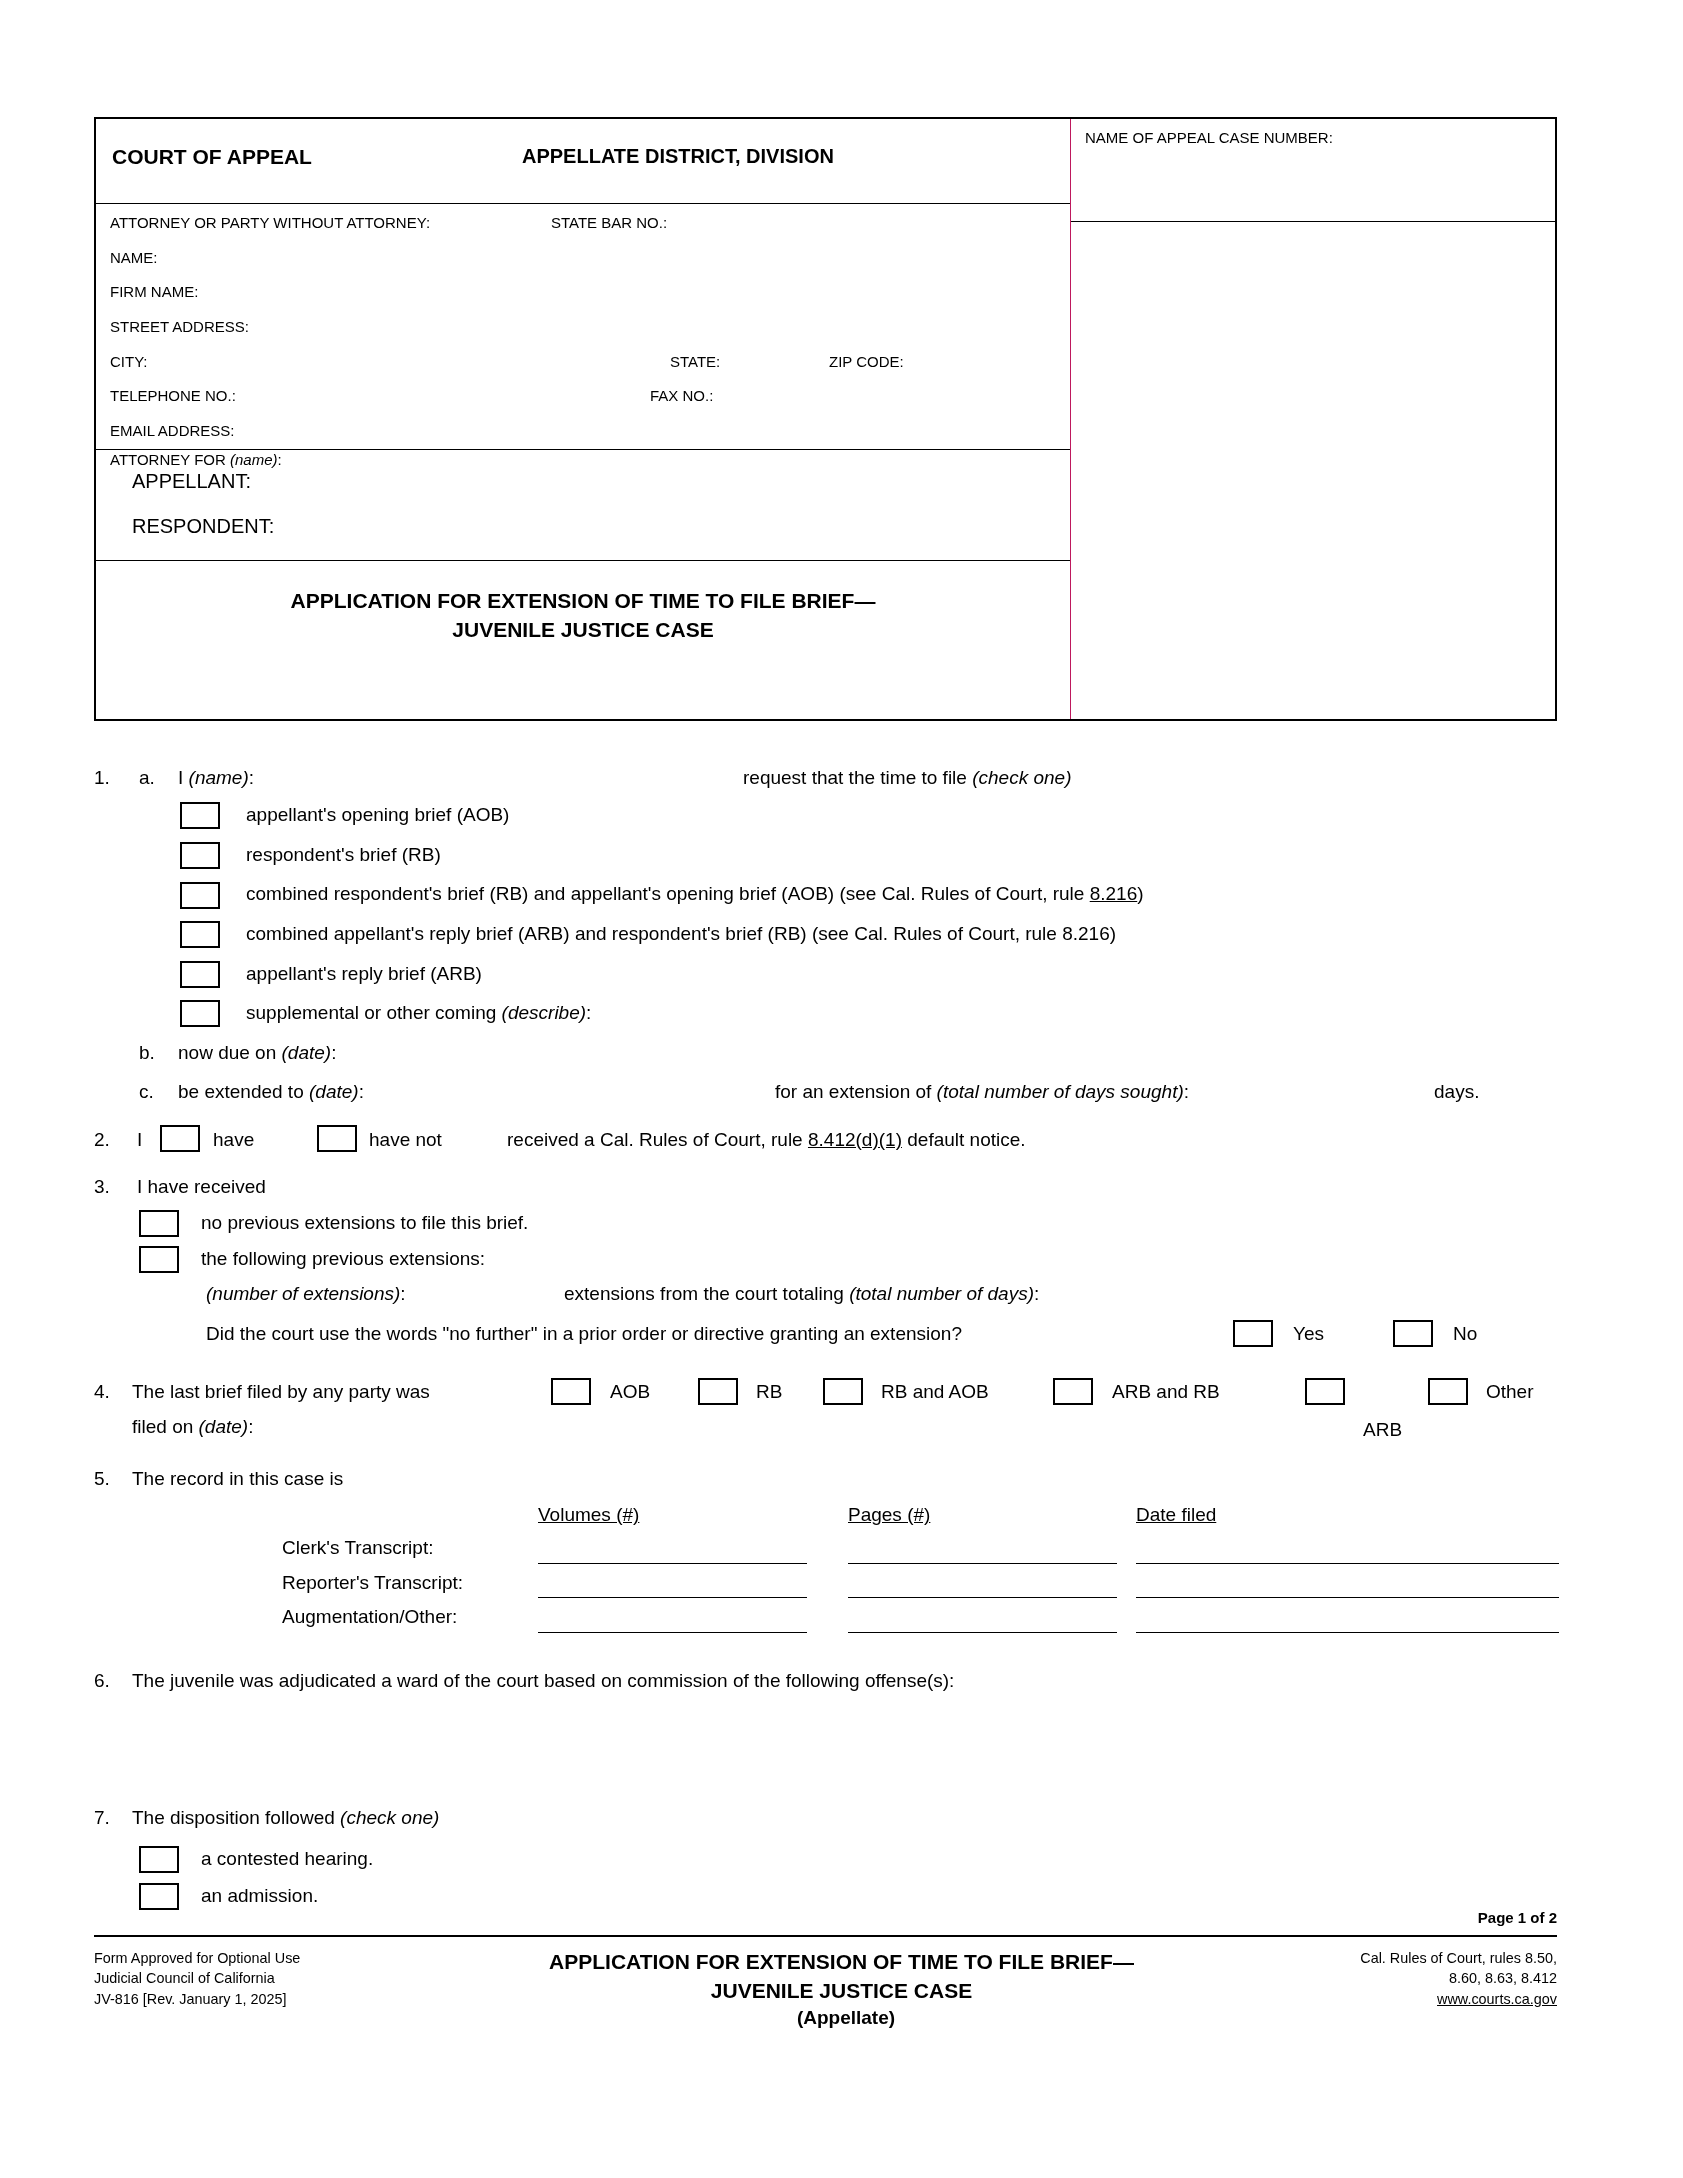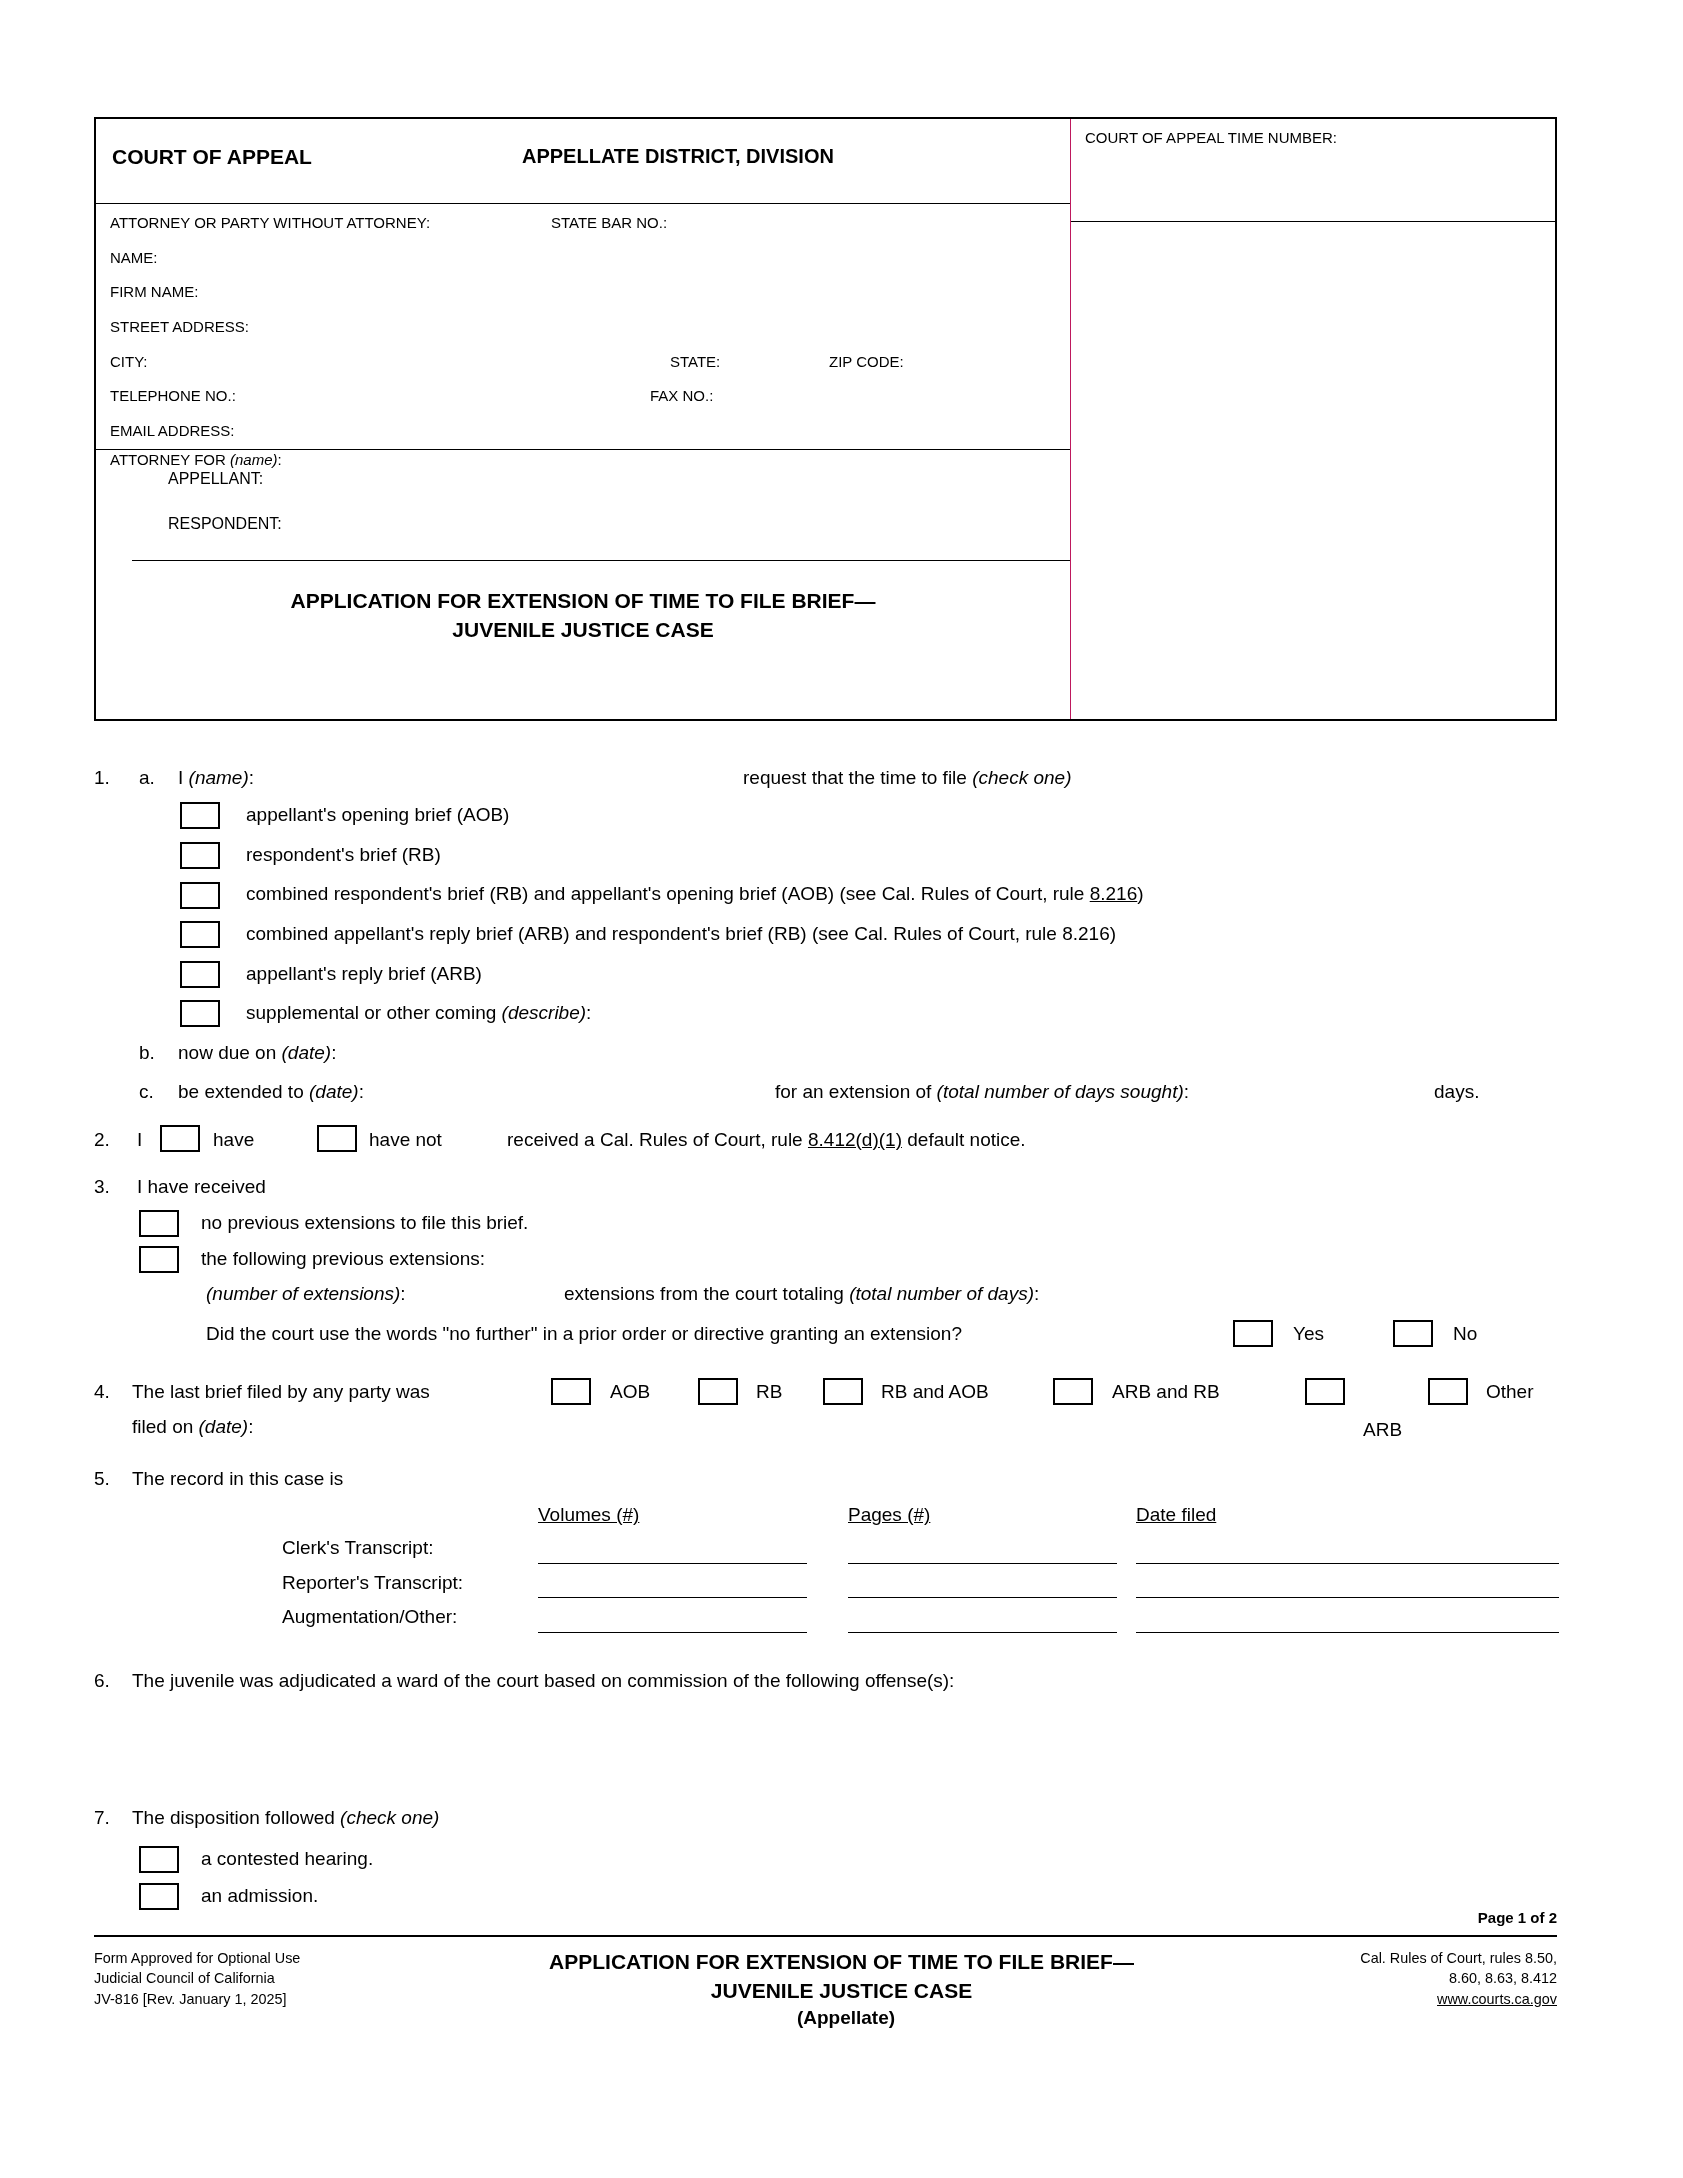--- a/index.html
+++ b/index.html
@@ -98,22 +98,21 @@
     position: absolute;
     left: 18px; top: 16px;
     font-size: 20px;
   }
   .casename .tail { margin-left: 213px; }
   .cap-row4 {
     position: relative;
     height: 111px;
     border-bottom: 1.5px solid #000;
     box-sizing: border-box;
-    font-size: 16px;
-    margin-left: 36px;
+    font-size: 20px;
   }
   .cap-row4 .appellant { position: absolute; left: 36px; top: 20px; }
   .cap-row4 .respondent { position: absolute; left: 36px; top: 65px; }
   .cap-row5 {
     position: relative;
     height: 99px;
   }
   .cap-title {
     position: absolute;
     left: 0; right: 0; top: 25px;
@@ -258,21 +257,21 @@
       <div class="cap-row5">
         <div class="cap-title">
           <div>APPLICATION FOR EXTENSION OF TIME TO FILE BRIEF—</div>
           <div>JUVENILE JUSTICE CASE</div>
         </div>
       </div>
     </div>
 
     <div class="cap-right">
       <div class="rr1">
-        <div class="lbl">COURT OF APPEAL TIME NUMBER:</div>
+        <div class="lbl">NAME OF APPEAL CASE NUMBER:</div>
       </div>
       <div class="rr3"></div>
     </div>
   </div>
 
   <div class="body">
 
     <div class="num" style="left:94px; top:34px;">1.</div>
     <div class="num" style="left:139px; top:34px;">a.</div>
     <div class="txt" style="left:178px; top:34px;">

